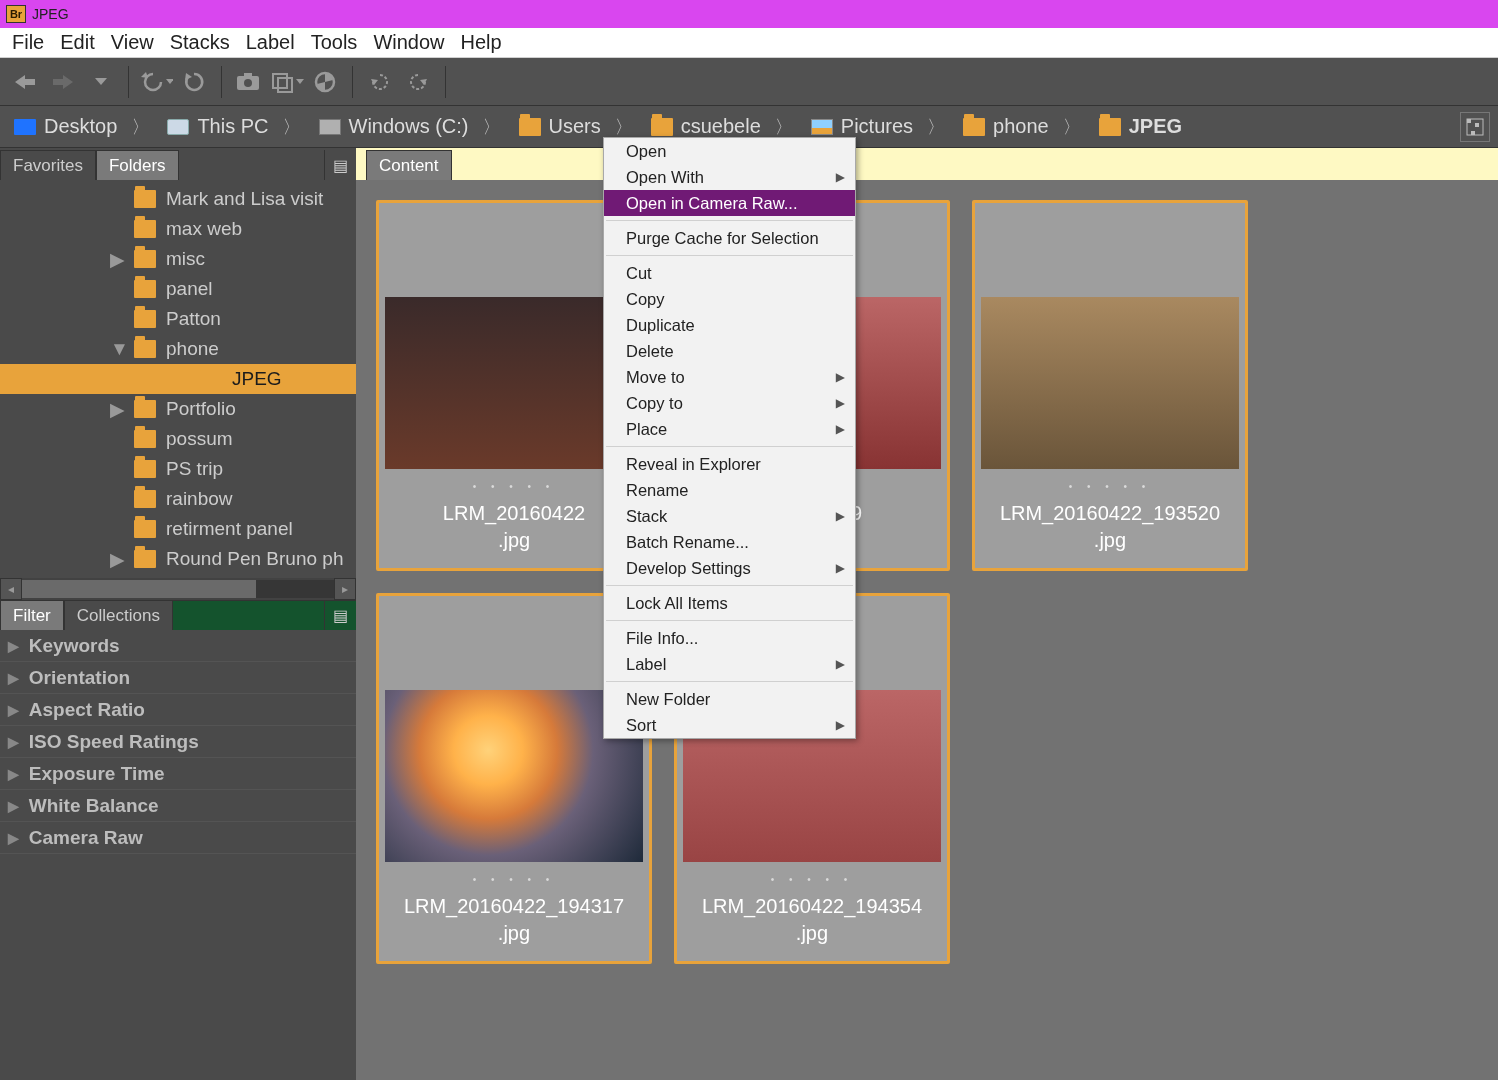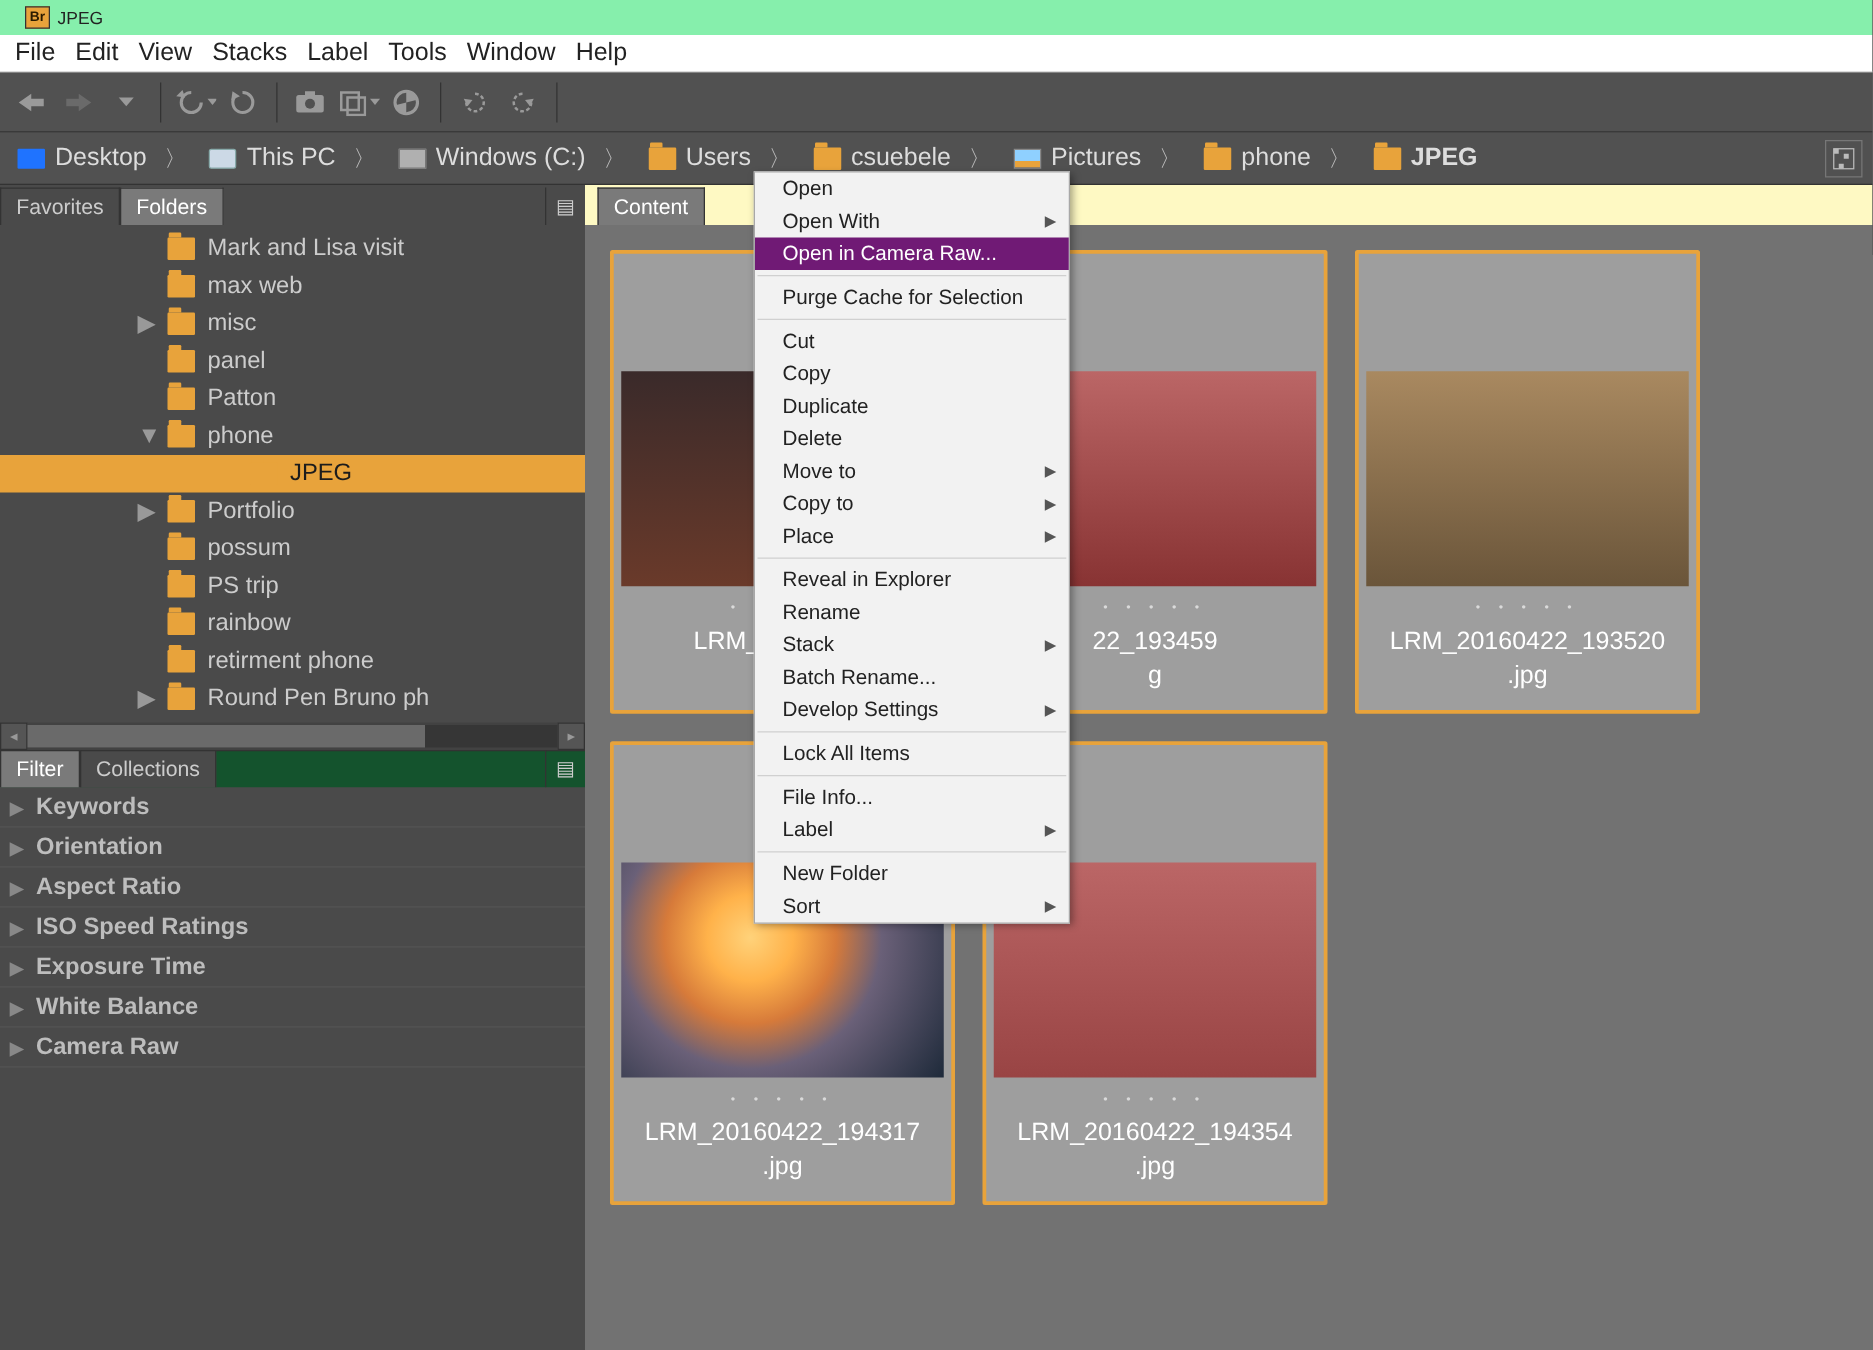--- a/index.html
+++ b/index.html
@@ -1,19 +1,19 @@
 <!DOCTYPE html>
 <html><head>
 <meta charset="utf-8">
 <style>
 * { box-sizing: border-box; margin: 0; padding: 0; font-family: "Segoe UI", Tahoma, sans-serif; }
 body { background: #4a4a4a; width: 1498px; height: 1080px; overflow: hidden; position: relative; user-select: none; }
 
 
-.titlebar { height: 28px; background: #86efac; display: flex; align-items: center; padding: 0 20px; font-size: 14px; color: #222; }
+.titlebar { height: 28px; background: #d946ef; display: flex; align-items: center; padding: 0 6px; font-size: 14px; color: #222; }
 .br-badge { display: inline-flex; align-items: center; justify-content: center; width: 20px; height: 18px; background: #e8a33b; color: #2a1b00; font-weight: 700; font-size: 11px; margin-right: 6px; border:1px solid #333; }
 
 
 .menubar { height: 30px; background: #fff; display: flex; align-items: center; padding: 0 4px; font-size: 20px; color: #222; border-bottom: 1px solid #d0d0d0; }
 .menubar span { padding: 2px 8px; cursor: default; }
 
 
 .toolbar { height: 48px; background: #515151; display: flex; align-items: center; padding: 0 8px; gap:4px; border-bottom:1px solid #333;}
 .tbtn { width: 34px; height: 34px; display:flex; align-items:center; justify-content:center; color:#aaa; }
 .tsep { width:1px; height:32px; background:#333; margin:0 6px; }
@@ -28,21 +28,21 @@
 .pc-ico{width:22px;height:16px;background:#ccd9e6;border:1px solid #8aa;border-radius:2px;}
 .drv-ico{width:22px;height:16px;background:#b0b0b0;border:1px solid #777;}
 .piclib-ico{width:22px;height:16px;background:linear-gradient(#8fd0ff 60%, #e8a33b 60%);border:1px solid #888;}
 .path-right { margin-left:auto; display:flex; gap:6px; }
 .sqbtn { width:30px; height:30px; background:#515151; border:1px solid #777; display:flex;align-items:center;justify-content:center;color:#ccc;}
 
 
 .main { display:flex; height: calc(100% - 28px - 30px - 48px - 42px); }
 
 
-.leftcol { width:468px; display:flex; flex-direction:column; background:#4a4a4a; }
+.leftcol { width:356px; display:flex; flex-direction:column; background:#4a4a4a; }
 
 
 .paneltabs { display:flex; height:32px; background:#4a4a4a; align-items:flex-end; }
 .ptab { height:30px; padding:0 12px; background:#4a4a4a; color:#ccc; font-size:17px; display:flex;align-items:center;border:1px solid #333;border-bottom:none;}
 .ptab.active { background:#7a7a7a; color:#fff;}
 .ptab-close { margin-left:auto; padding:0 8px; color:#ccc; border-left:1px solid #333; height:30px; display:flex; align-items:center;}
 
 
 .folders { flex:0 0 auto; background:#4a4a4a; overflow:hidden; }
 .tree { padding:4px 0; font-size:19px; color:#ccc; }
@@ -290,21 +290,21 @@
             <span>PS trip</span>
           </div>
           <div class="trow">
             <span class="twist"></span>
             <span class="folder-ico"></span>
             <span>rainbow</span>
           </div>
           <div class="trow">
             <span class="twist"></span>
             <span class="folder-ico"></span>
-            <span>retirment phone</span>
+            <span>retirment panel</span>
           </div>
           <div class="trow">
             <span class="twist">▶</span>
             <span class="folder-ico"></span>
             <span>Round Pen   Bruno ph</span>
           </div>
         </div>
       <div class="scrollbar-h">
         <div class="hsb-left">◂</div>
         <div class="hsb-track">

